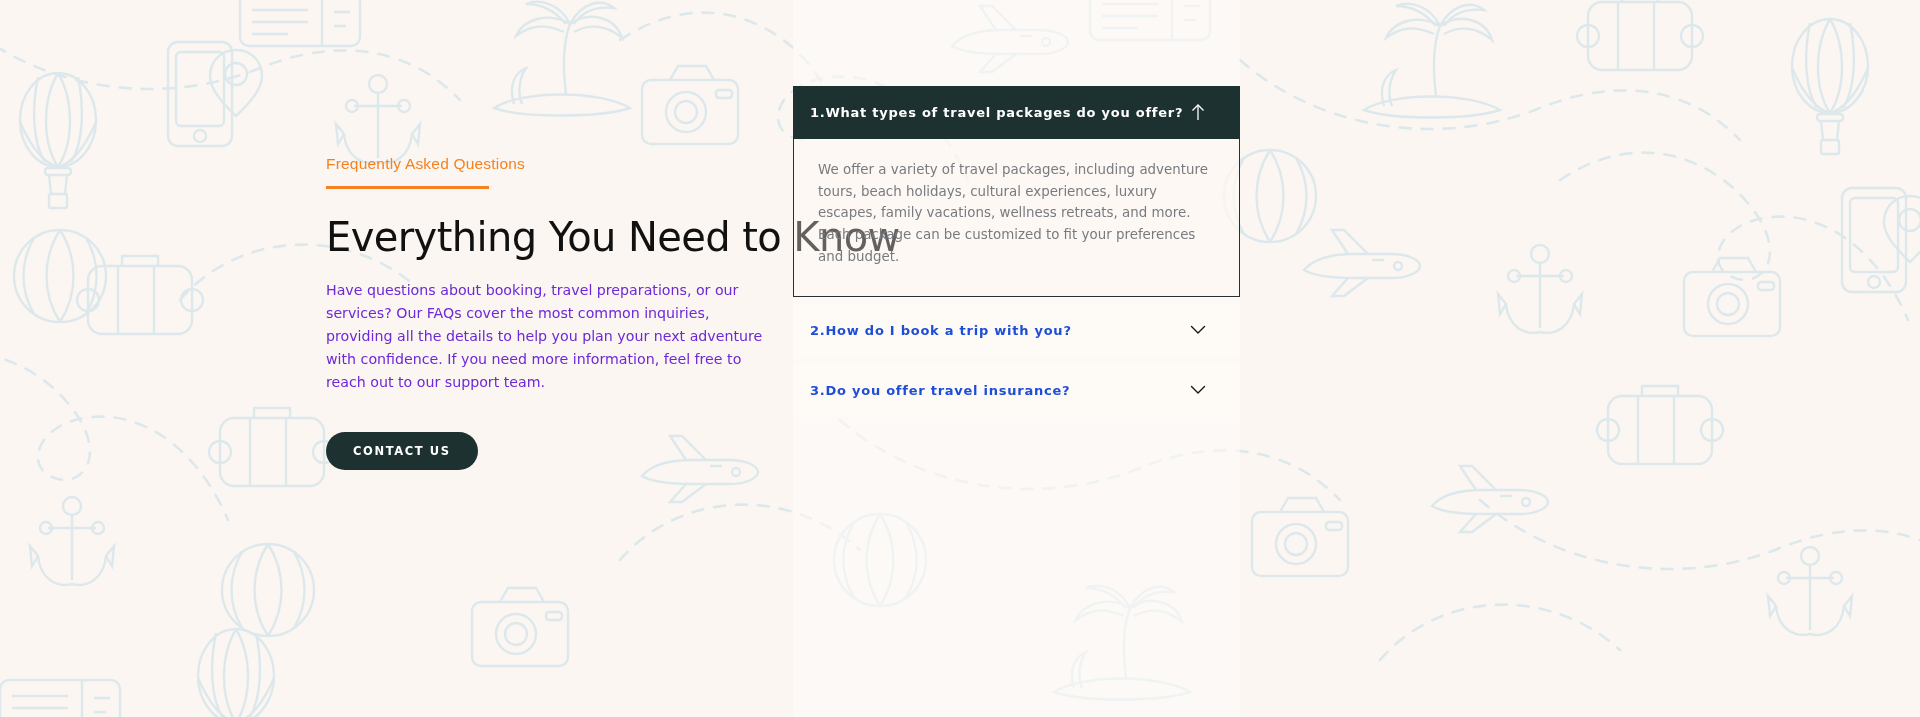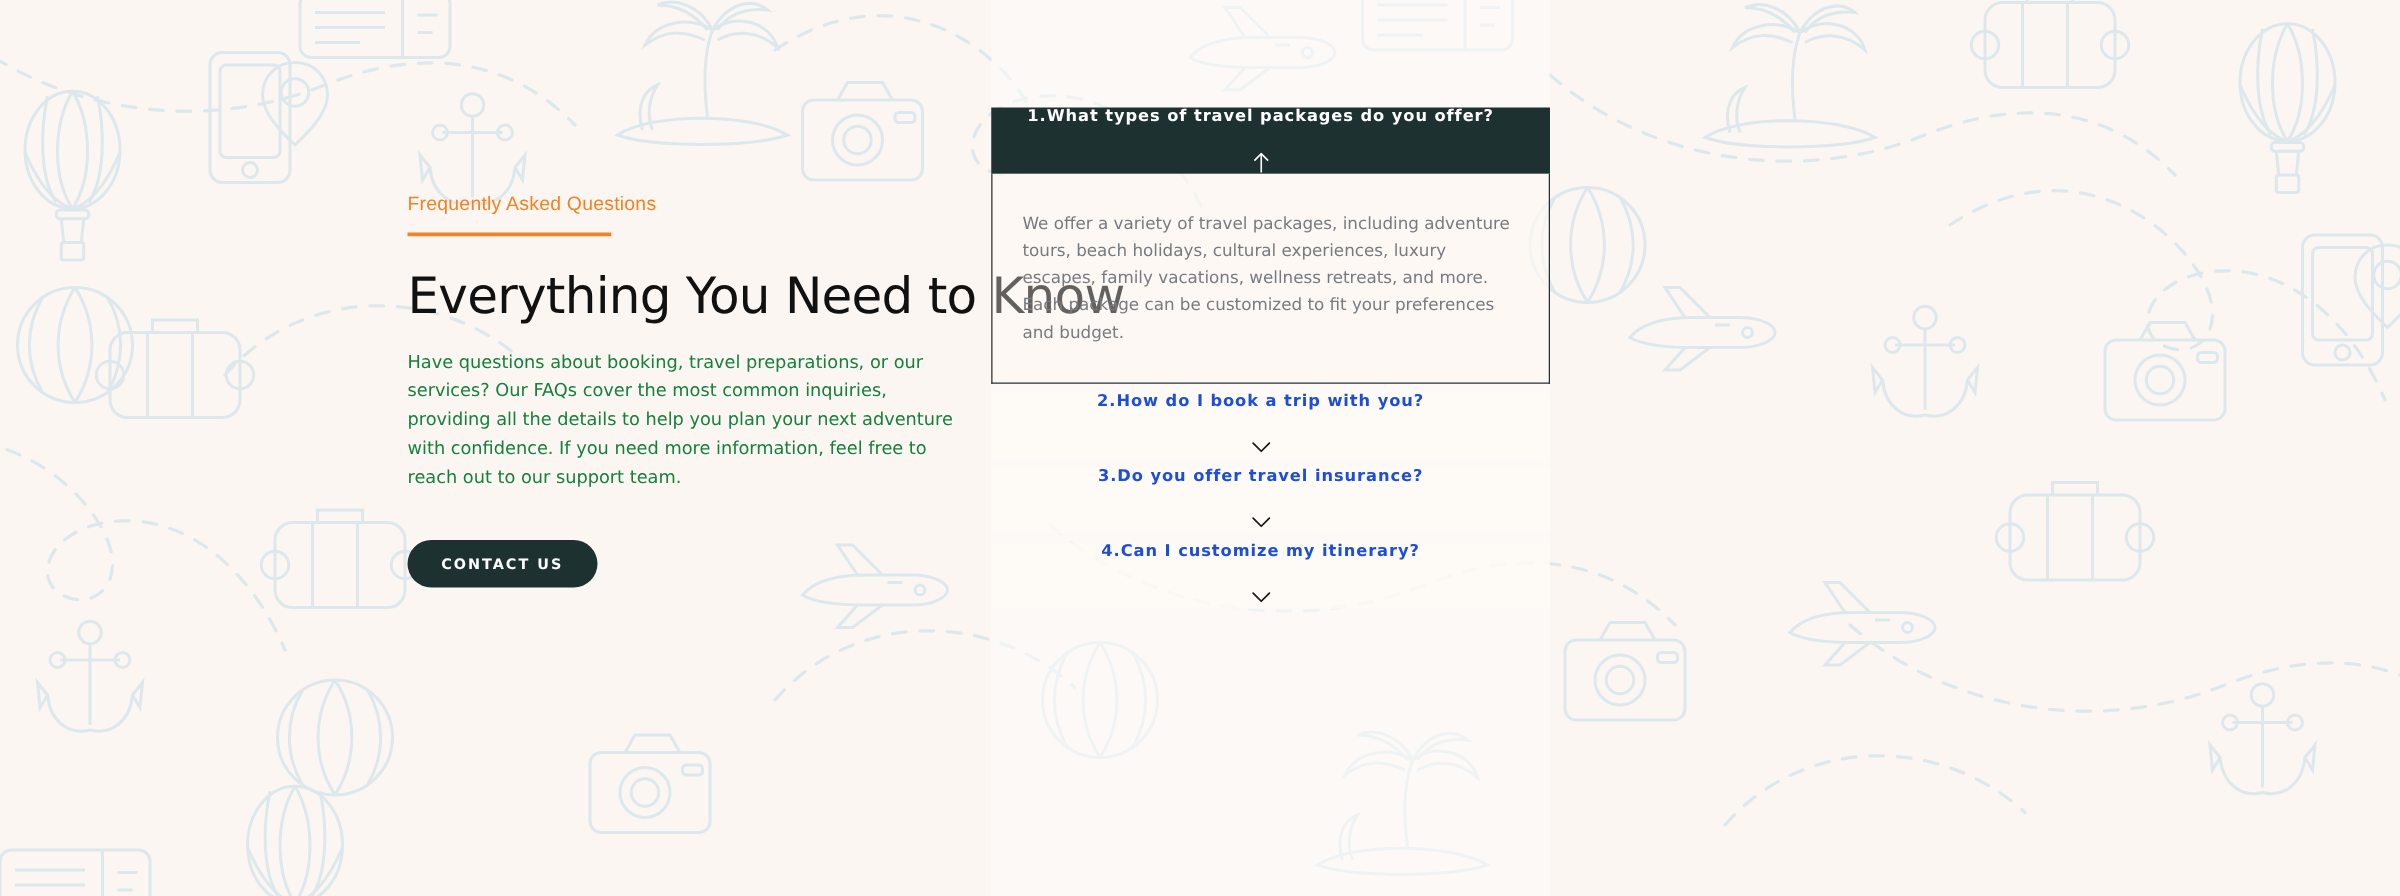--- a/index.html
+++ b/index.html
@@ -80,21 +80,21 @@
   }
   .headline .line { display: block; white-space: nowrap; }
   .headline .accent { color: #f58220; }
 
   .lede {
     margin-top: 22px;
     width: 448px;
     font-family: "DejaVu Sans", sans-serif;
     font-size: 14.2px;
     line-height: 1.62;
-    color: #15803d;
+    color: #6d28d9;
   }
 
   .cta-button {
     display: inline-flex;
     align-items: center;
     justify-content: center;
     margin-top: 38px;
     height: 38px;
     padding: 0 27px;
     border: none;
@@ -128,21 +128,20 @@
     display: flex;
     align-items: center;
     justify-content: space-between;
     height: 53px;
     padding: 0 33px 0 17px;
     background: rgba(253, 249, 245, 0.72);
     cursor: pointer;
     border: none;
     width: 100%;
     text-align: left;
-    flex-direction: column;
   }
   .faq-q {
     font-family: "DejaVu Sans", sans-serif;
     font-size: 13px;
     font-weight: bold;
     letter-spacing: 0.75px;
     color: #1d4ed8;
     white-space: nowrap;
   }
   .faq-item.open .faq-q { color: #ffffff; }
@@ -154,21 +153,21 @@
     display: flex;
     align-items: center;
     justify-content: center;
   }
   .faq-icon svg { display: block; }
 
   
   .faq-answer {
     border: 1px solid #2a2f33;
     border-top: none;
-    padding: 30px 24px 28px 24px;
+    padding: 20px 24px 28px 24px;
     background: rgba(252, 247, 242, 0.35);
   }
   .faq-answer p {
     font-family: "DejaVu Sans", sans-serif;
     font-size: 13.4px;
     line-height: 1.62;
     color: #777b80;
     width: 390px;
   }
 
@@ -371,28 +370,18 @@
         <span class="faq-icon">
           <svg width="16" height="10" viewBox="0 0 16 10" fill="none" stroke="#14181b" stroke-width="1.4" stroke-linecap="round" stroke-linejoin="round">
             <path d="M1.5 1.5 L8 8 L14.5 1.5"></path>
           </svg>
         </span>
       </div>
     </div>
 
     <div class="faq-gap"></div>
 
-    <div class="faq-item">
-      <div class="faq-header">
-        <span class="faq-q"><span>4.</span><span>Can I customize my itinerary?</span></span>
-        <span class="faq-icon">
-          <svg width="16" height="10" viewBox="0 0 16 10" fill="none" stroke="#14181b" stroke-width="1.4" stroke-linecap="round" stroke-linejoin="round">
-            <path d="M1.5 1.5 L8 8 L14.5 1.5"></path>
-          </svg>
-        </span>
-      </div>
-    </div>
 
     <div class="faq-gap"></div>
 
 
   </div>
 </div>
 
 </body></html>

